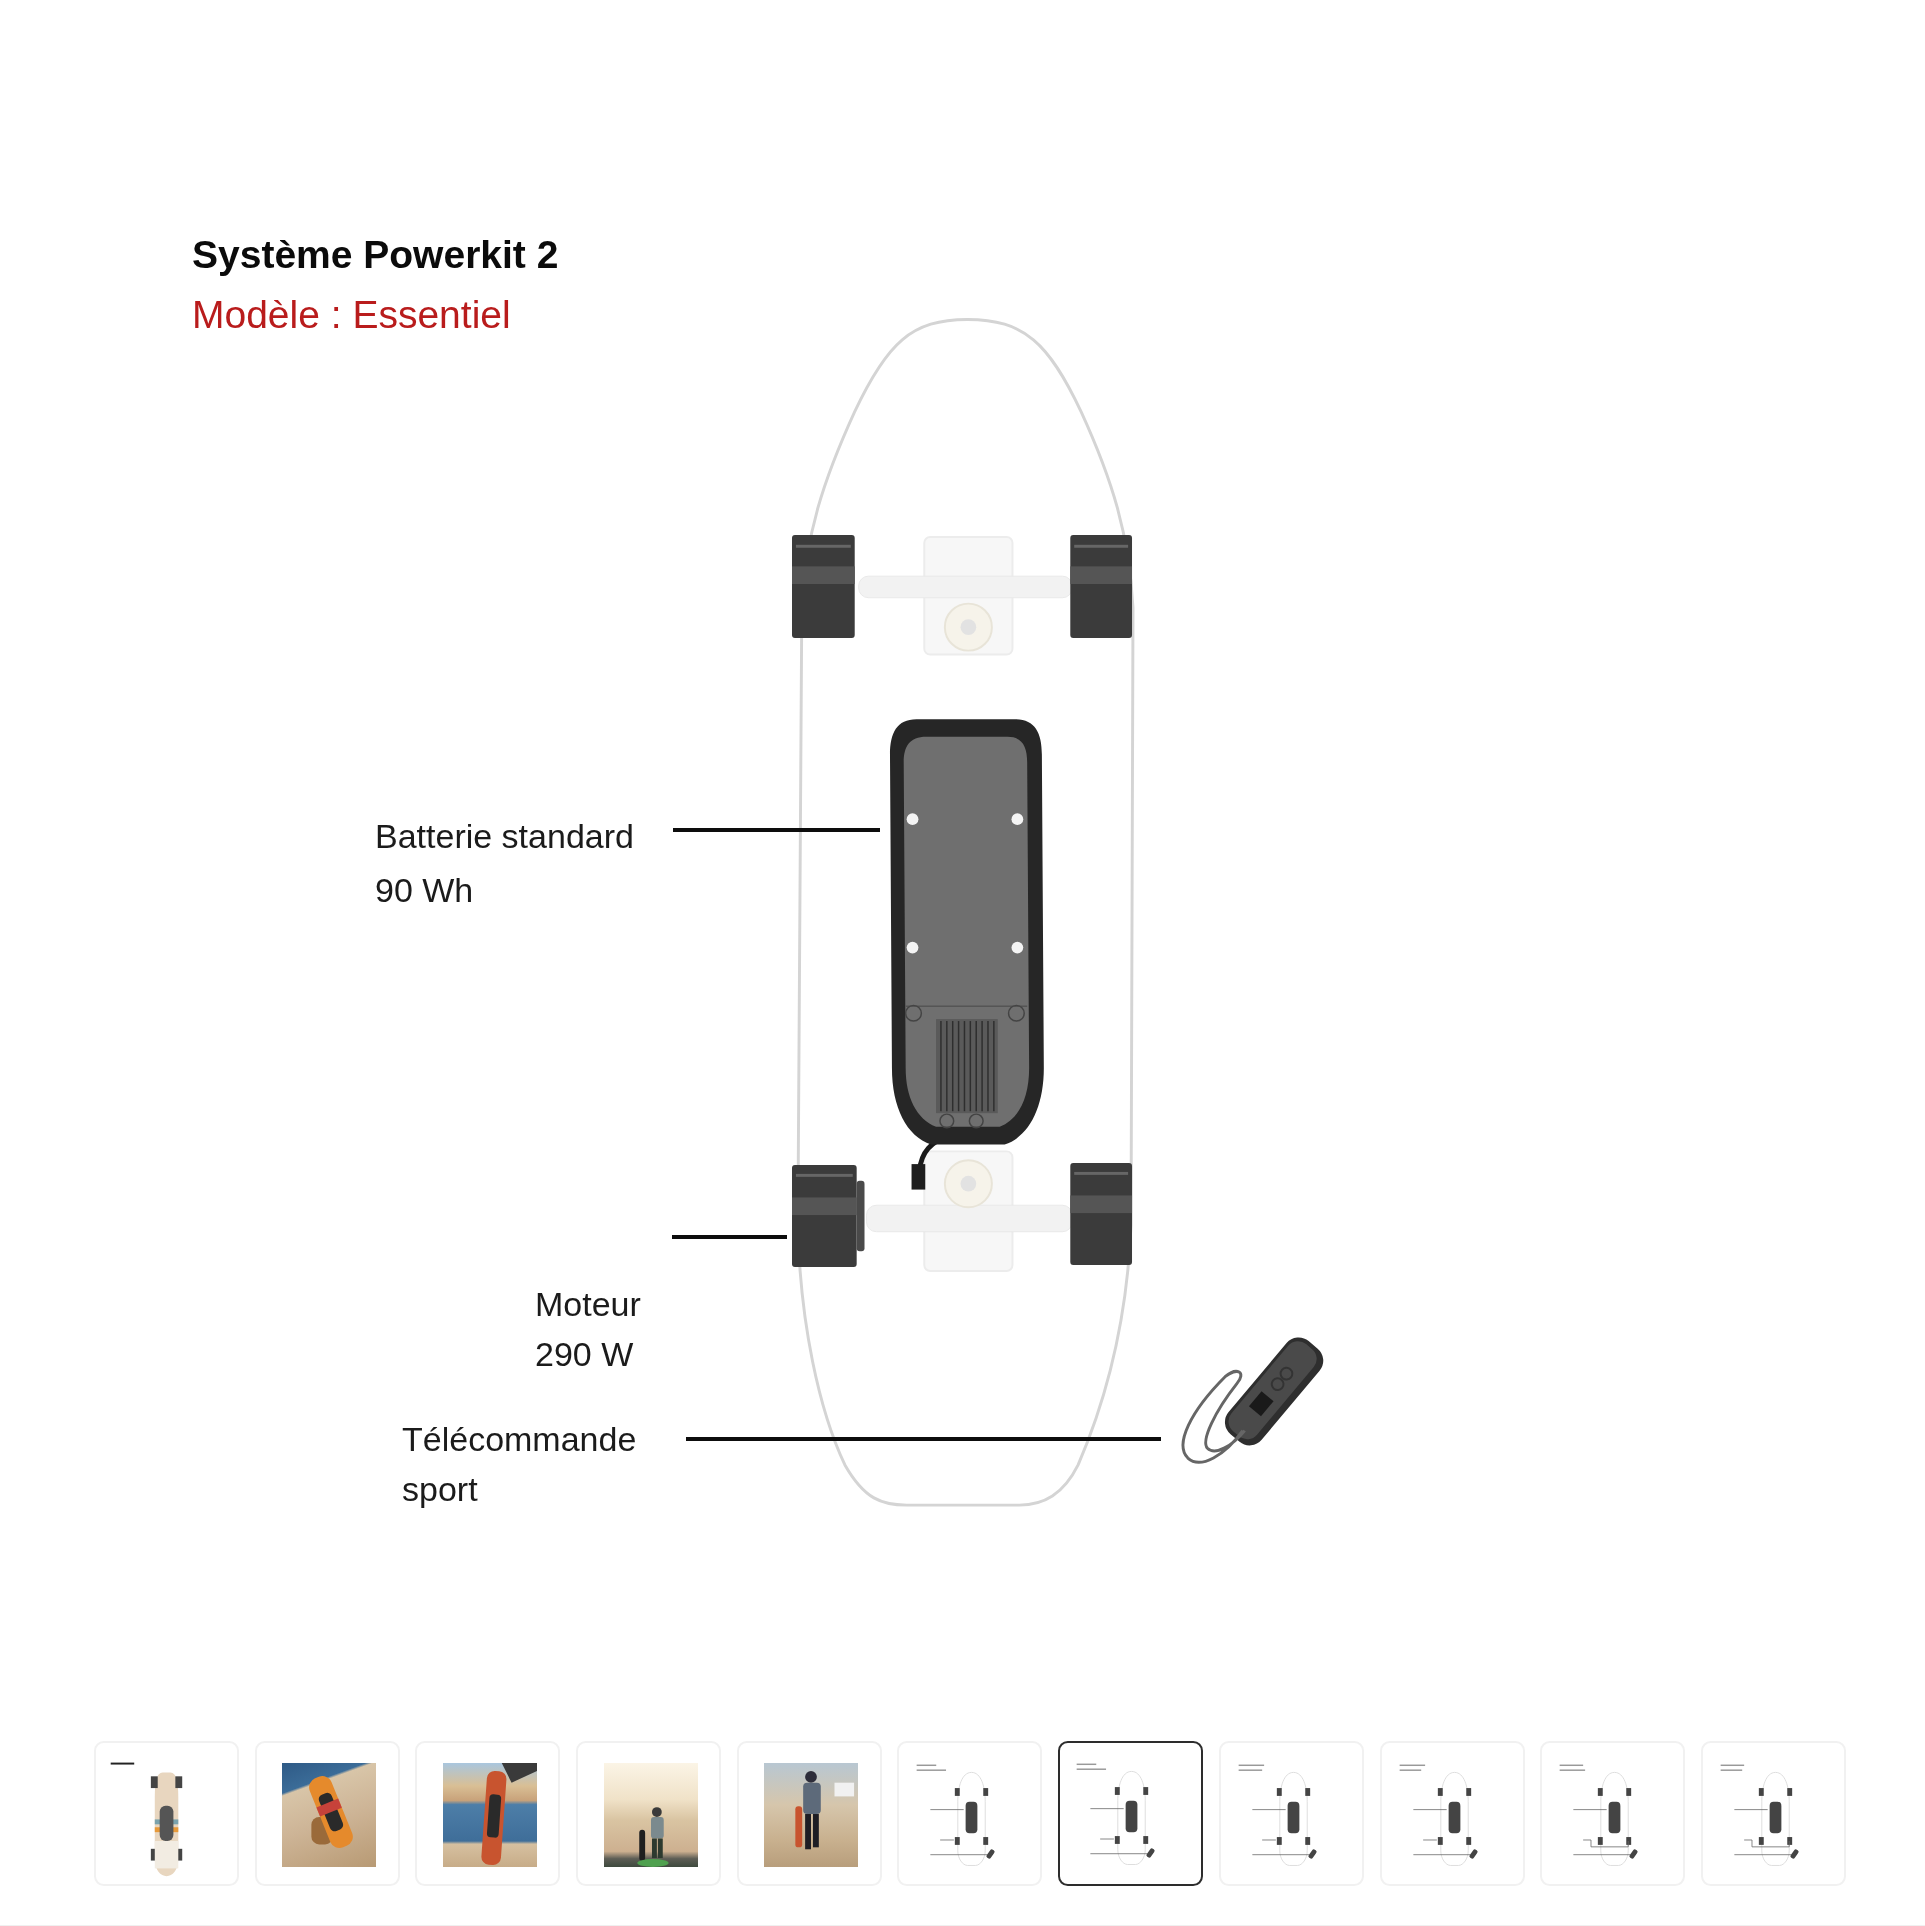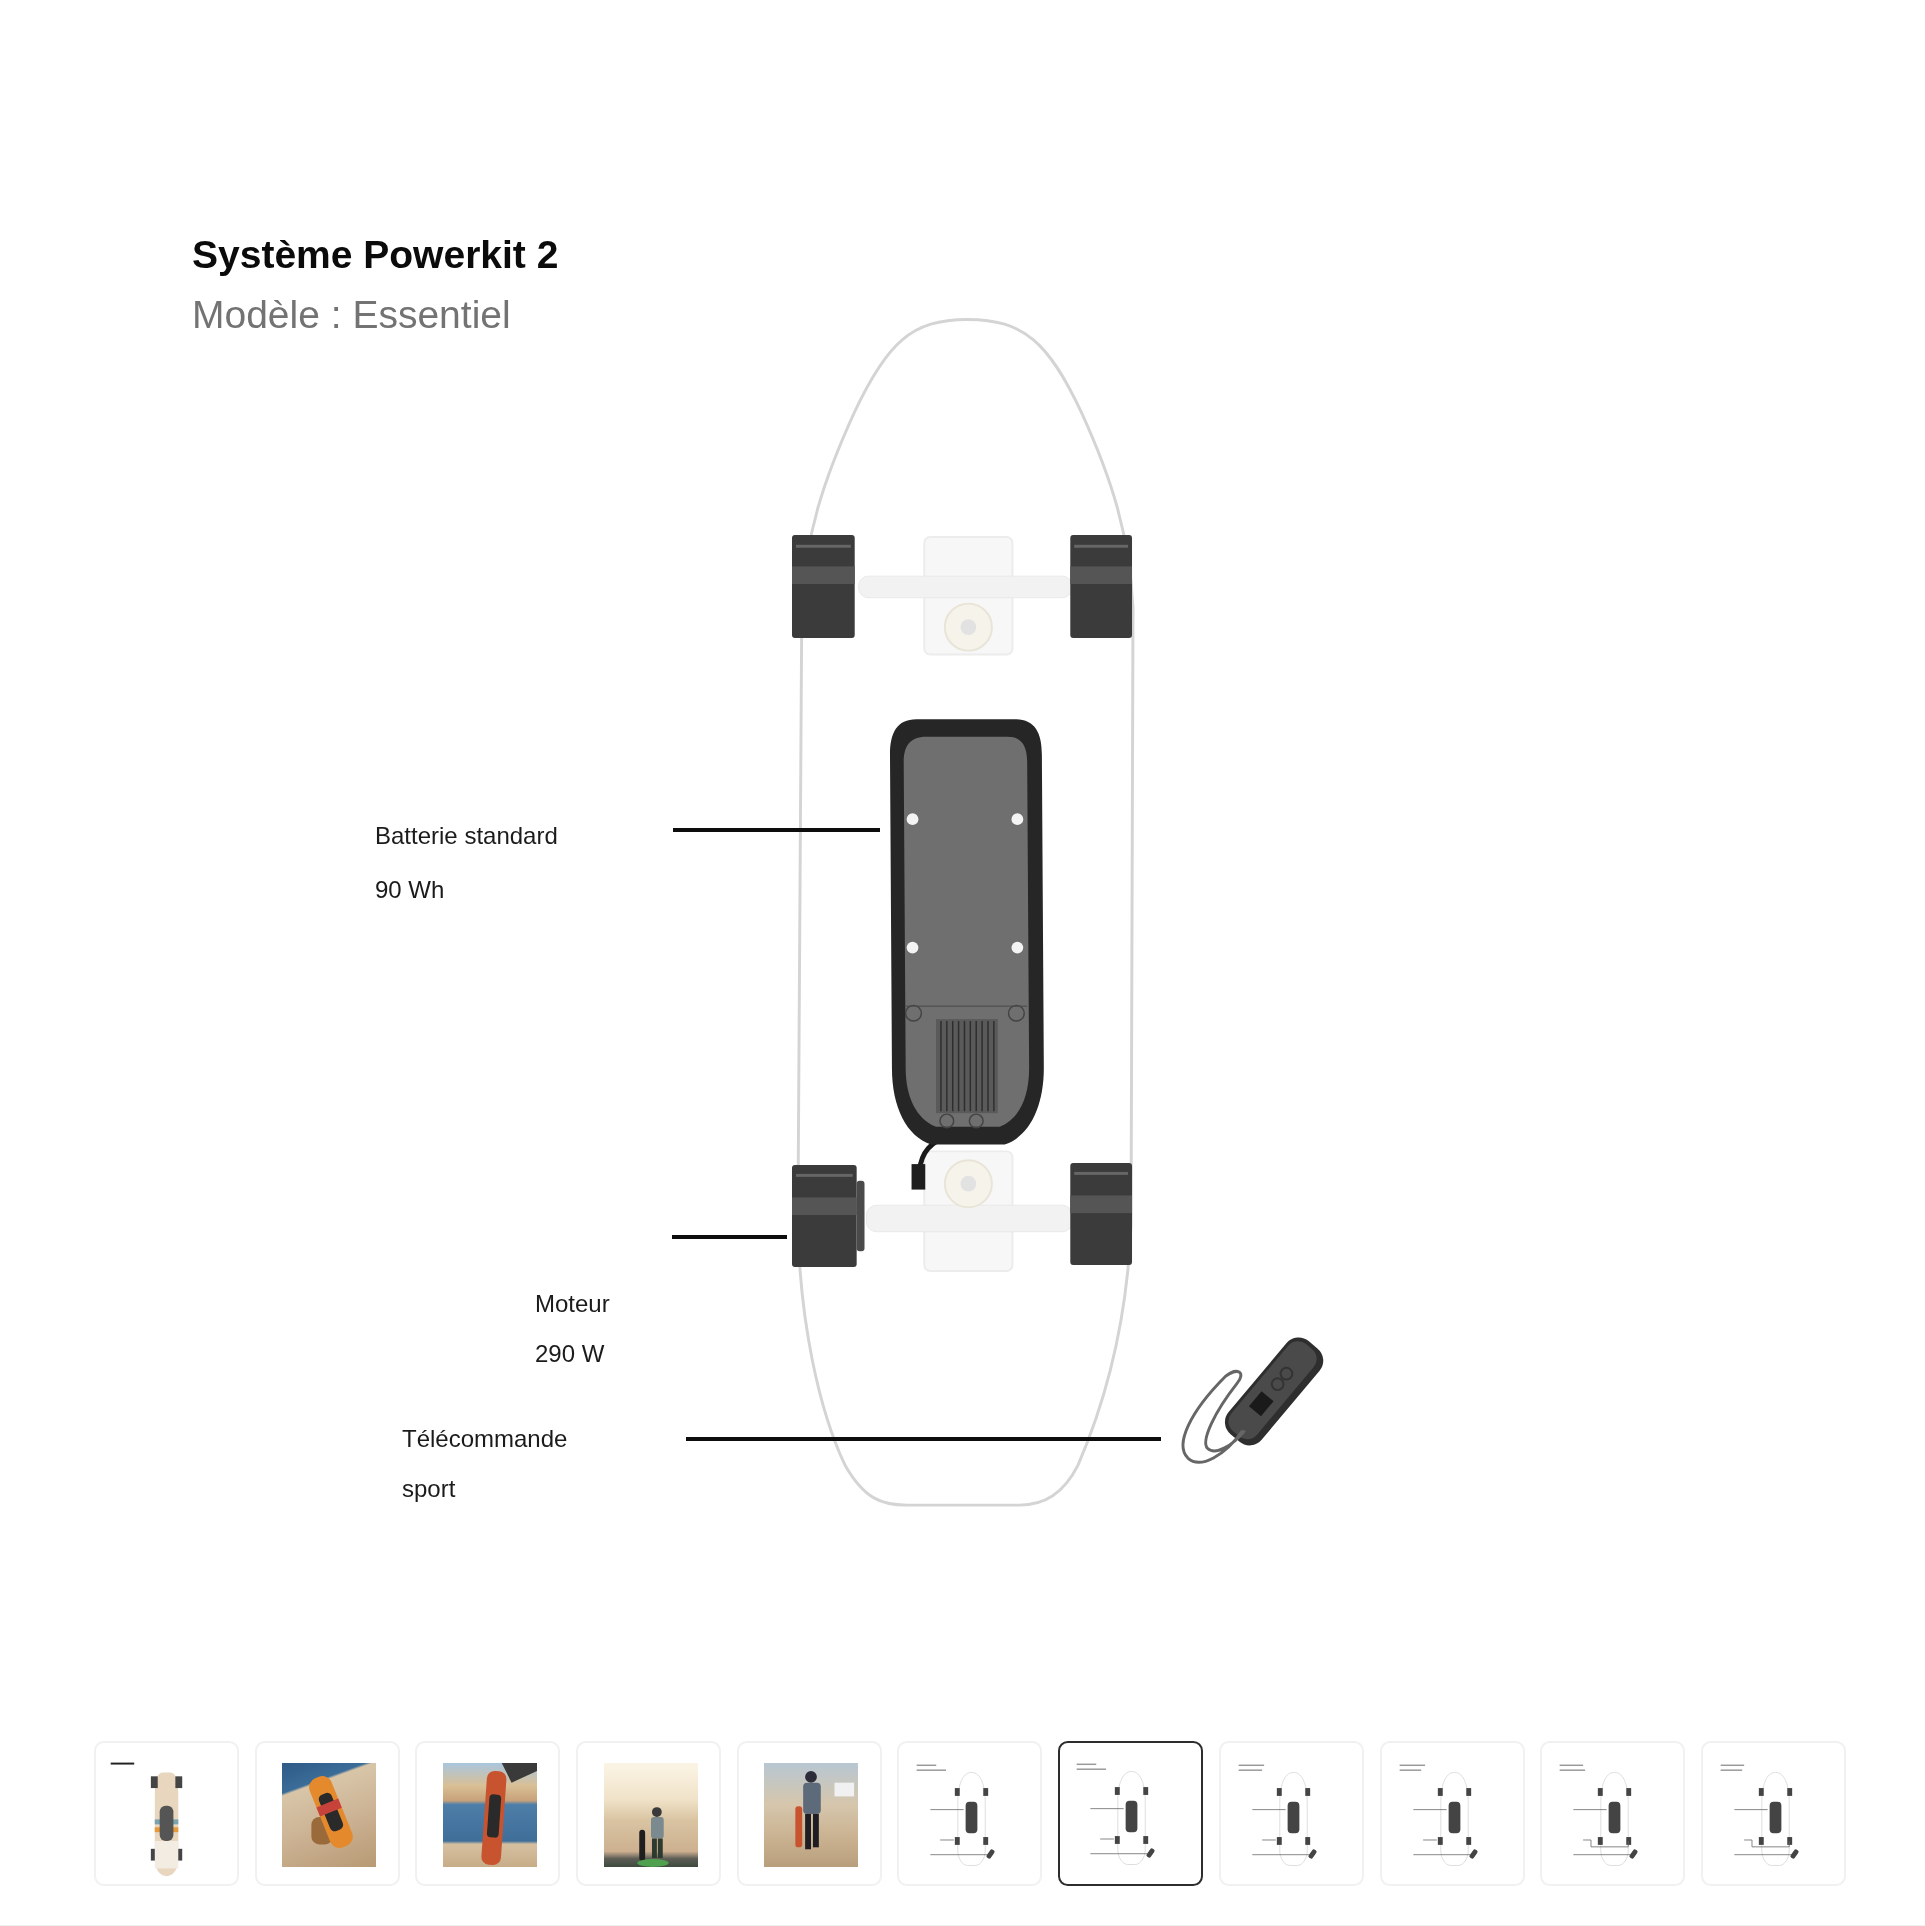--- a/index.html
+++ b/index.html
@@ -1,22 +1,22 @@
 <!DOCTYPE html>
 <html><head>
 <meta charset="utf-8">
 <style>
   html, body { margin: 0; padding: 0; background: #ffffff; }
   body { width: 1925px; height: 1927px; position: relative; overflow: hidden;
          font-family: "Liberation Sans", "DejaVu Sans", sans-serif; color: #1a1a1a; }
   .stage { position: absolute; left: 0; top: 0; width: 1925px; height: 1705px; }
   .header-text { position: absolute; left: 192px; top: 192px; }
-  .header-text .line { font-size: 39px; line-height: 60px; white-space: nowrap; color: #737373; }
+  .header-text .line { font-size: 39px; line-height: 60px; white-space: nowrap; color: #b91c1c; }
   .header-text .title { font-weight: bold; color: #0b0b0b; margin-top: 33px; }
-  .callout { position: absolute; font-size: 24px; line-height: 50px; color: #1b1b1b; white-space: nowrap; }
+  .callout { position: absolute; font-size: 34px; line-height: 50px; color: #1b1b1b; white-space: nowrap; }
   .leader { position: absolute; height: 3.9px; background: #0d0d0d; }
   svg.diagram { position: absolute; left: 0; top: 0; }
   .thumb-strip { position: absolute; left: 94px; top: 1741px; height: 145px; display: flex; gap: 15.7px; }
   .thumb { width: 145px; height: 145px; box-sizing: border-box; border: 2px solid #f1f1f1; border-radius: 9.8px;
            background: #fff; position: relative; overflow: hidden; cursor: pointer; }
   .thumb.selected { border: 2.9px solid #2d2d2d; }
   .thumb .photo { position: absolute; left: 25.5px; top: 19.6px; width: 94px; height: 104px; }
   .thumb svg { position: absolute; left: 0; top: 0; }
   .bottom-rule { position: absolute; left: 0; top: 1925px; width: 1925px; height: 2px; background: #f0f0f0; }
 </style>

